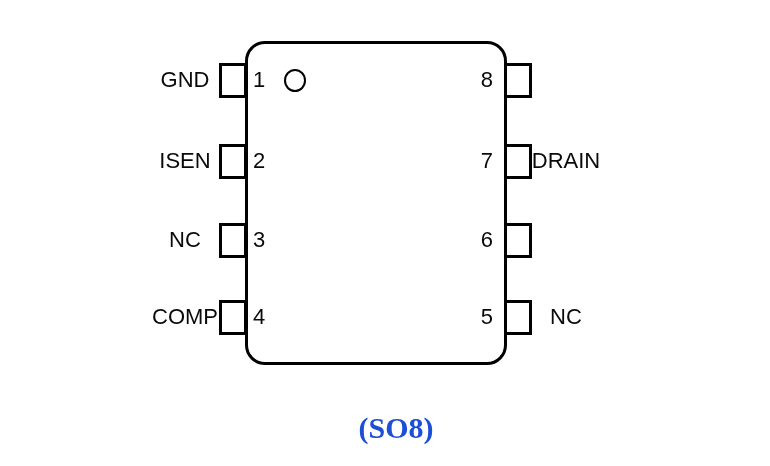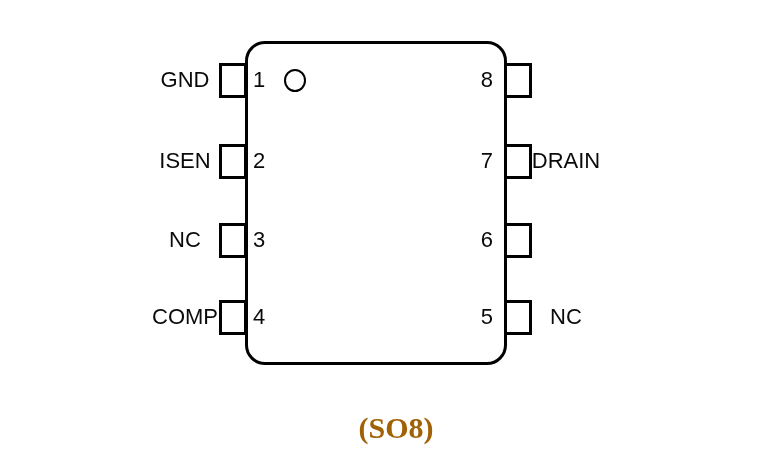--- a/index.html
+++ b/index.html
@@ -84,21 +84,21 @@
     position: absolute;
     left: 296px;
     top: 411px;
     width: 200px;
     height: 34px;
     line-height: 34px;
     text-align: center;
     font-family: "Liberation Serif", serif;
     font-weight: bold;
     font-size: 30px;
-    color: #a16207;
+    color: #1d4ed8;
   }
 </style>
 </head>
 <body>
 
 <div class="canvas">
 
   <div class="chip-body"></div>
 
   <div class="pin1-marker"></div>

